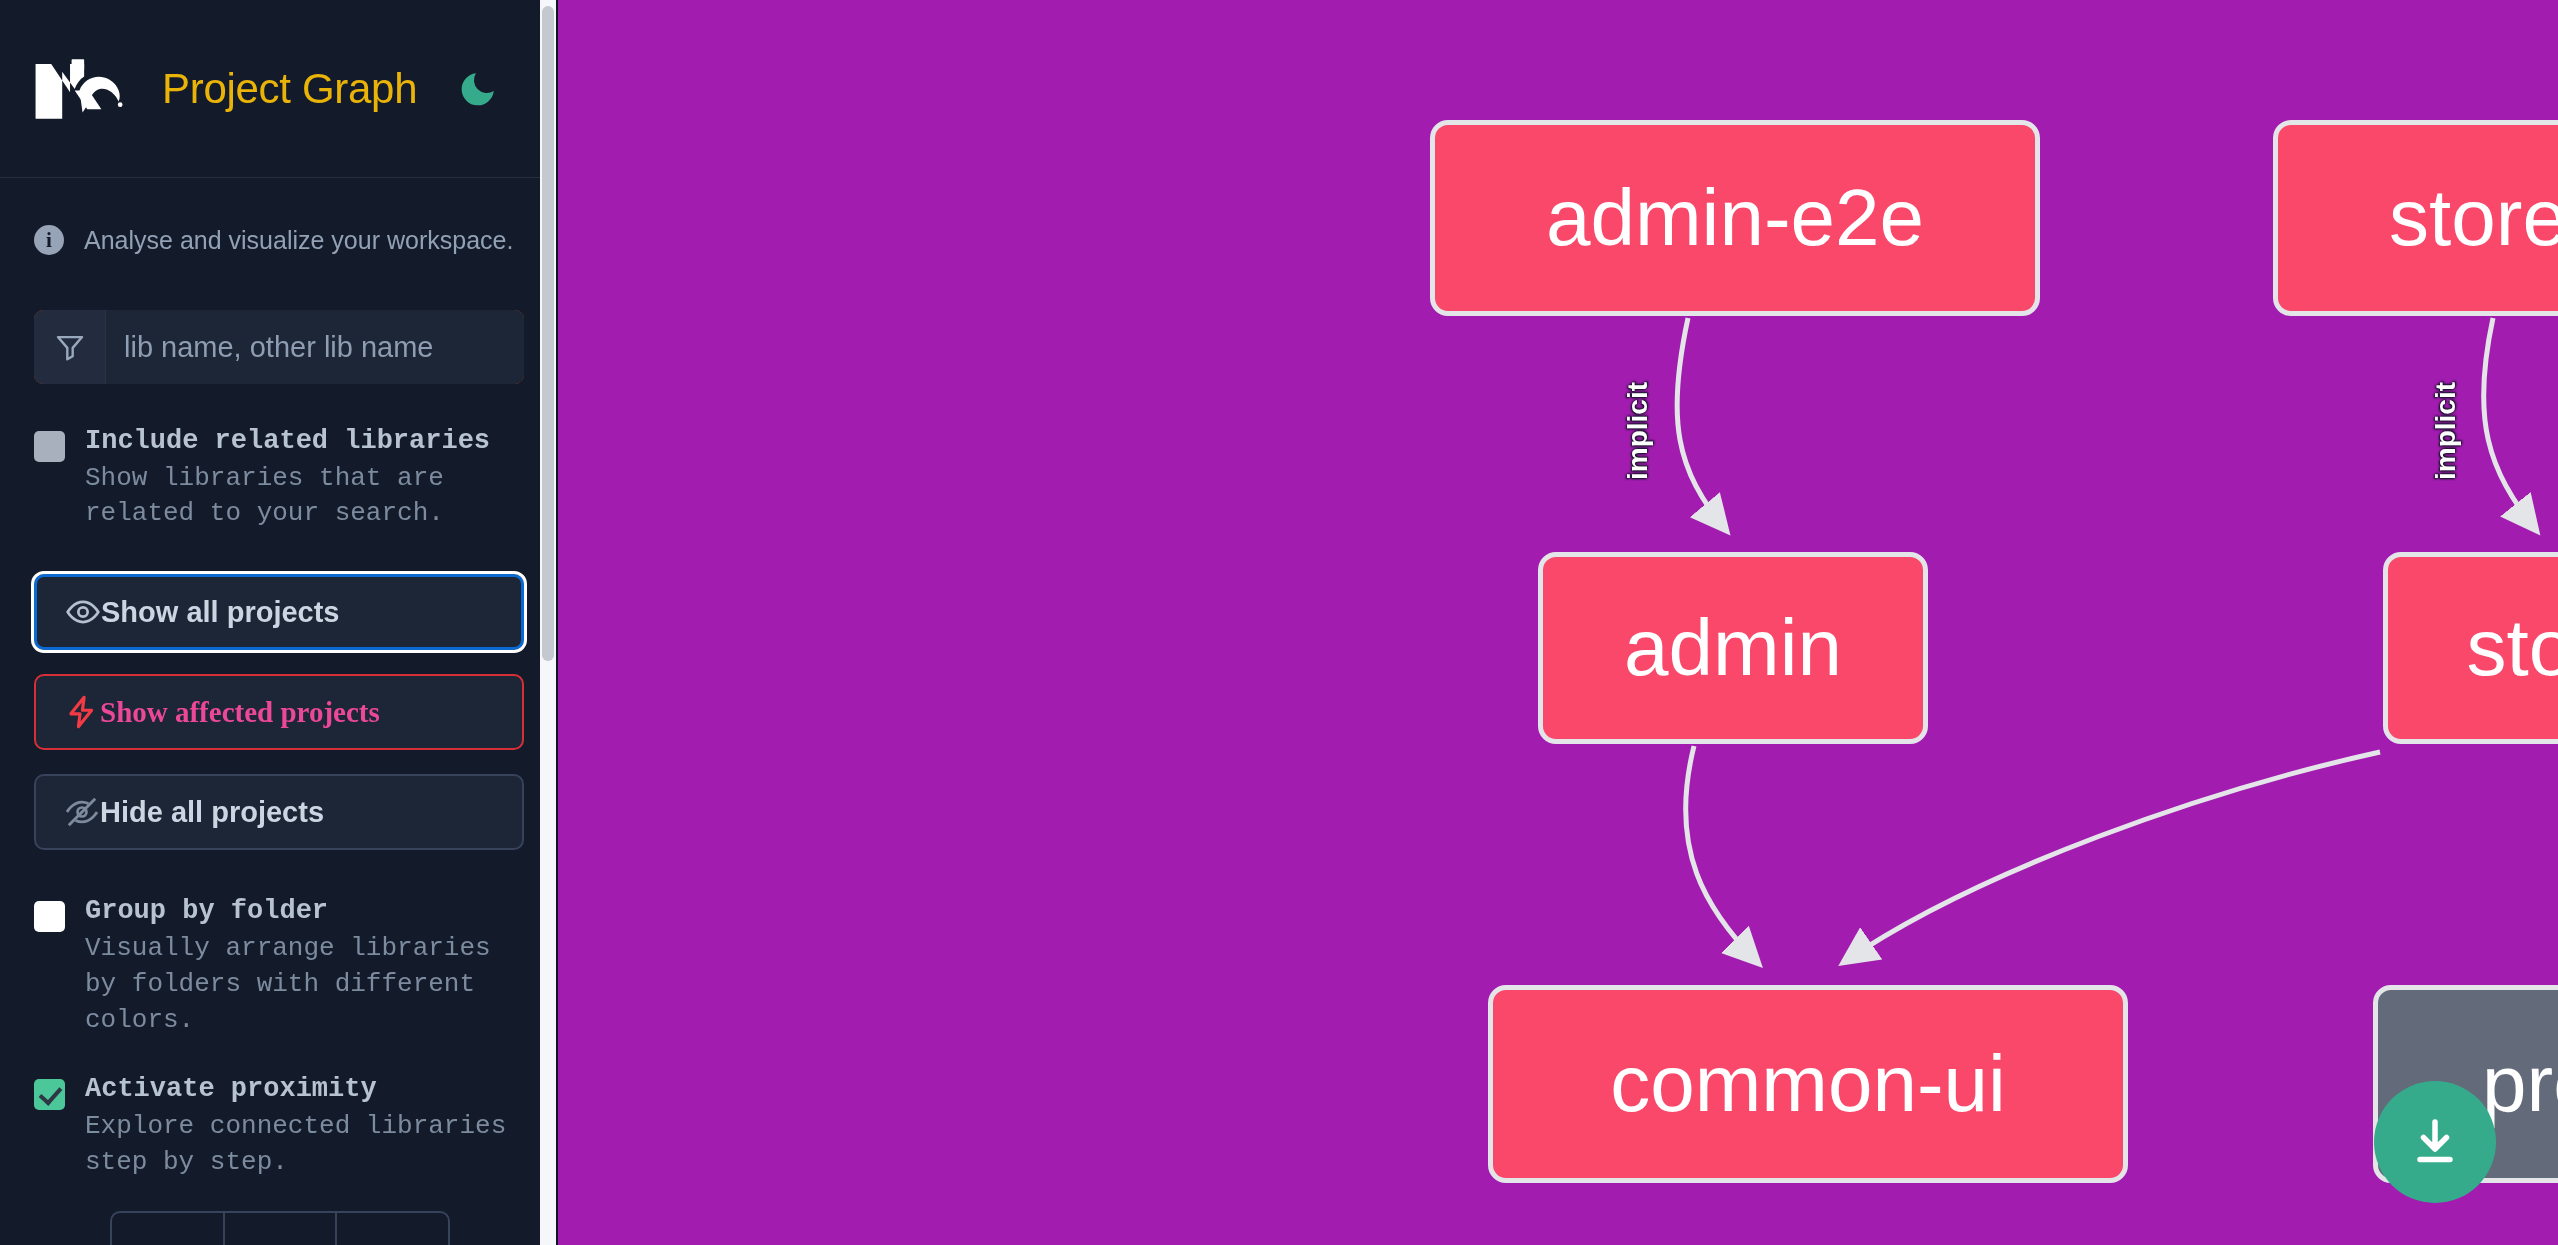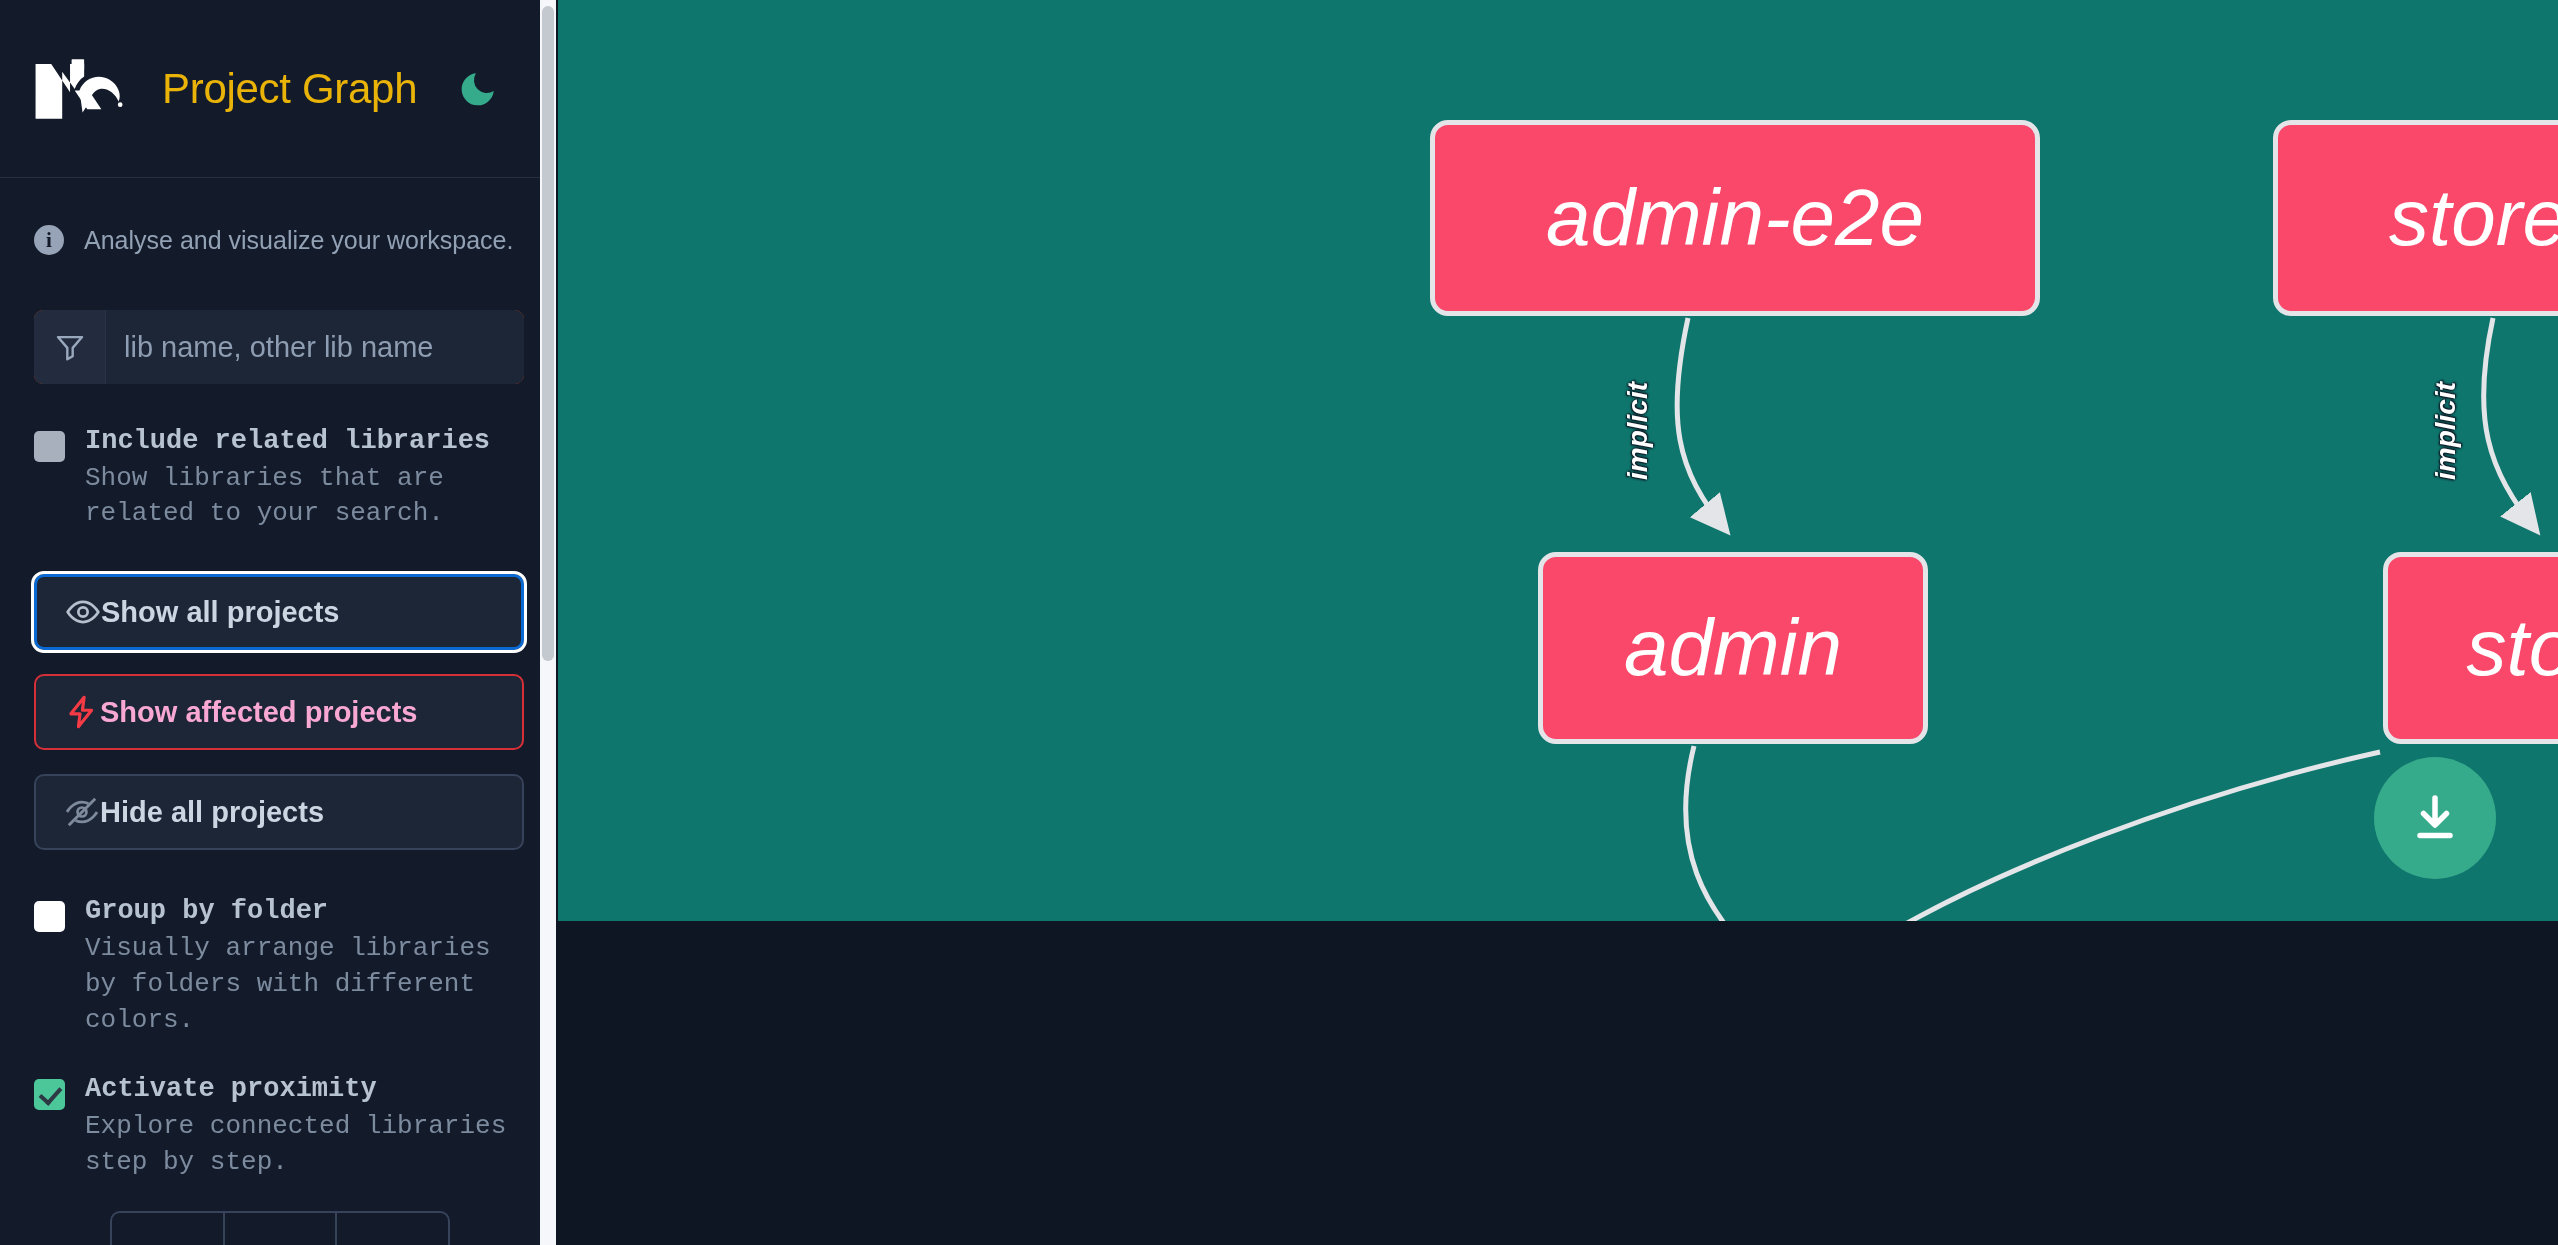--- a/index.html
+++ b/index.html
@@ -116,21 +116,21 @@
     padding-left: 28px;
     cursor: pointer;
   }
   .gbtn .glabel { font-size: 29px; font-weight: bold; color: #ccd5e2; white-space: nowrap; }
   .gbtn.focused {
     border: 3px solid #0b69d4;
     outline: 3px solid #ffffff;
     outline-offset: 0px;
   }
   .gbtn.danger { border-color: #d72f38; }
-  .gbtn.danger .glabel { color: #f9a8d4; }
+  .gbtn.danger .glabel { color: #ec4899; font-family: Liberation Serif, serif; }
 
   .sb-scrollbar {
     position: absolute; top: 0; right: 2px;
     width: 16px; height: 1245px;
     background: #f5f7fa;
   }
   .sb-scrollthumb {
     position: absolute; top: 6px; left: 2px;
     width: 12px; height: 655px;
     background: #c4c8cf; border-radius: 6px;
@@ -144,24 +144,23 @@
     border-radius: 10px;
     display: flex;
   }
   .bottom-seg div { flex: 1 1 0; border-right: 2px solid #36435a; }
   .bottom-seg div:last-child { border-right: 0; }
 
   
   .graph {
     position: relative;
     flex: 1 1 auto;
-    height: 921px;
-    background: #0f766e;
+    height: 1245px;
+    background: #a21caf;
     overflow: hidden;
-    font-style: italic;
   }
   .node {
     position: absolute;
     border-radius: 18px;
     border: 5px solid #e3e5e8;
     display: flex; align-items: center; justify-content: center;
     color: #ffffff;
     font-weight: normal;
     z-index: 3;
     cursor: pointer;

